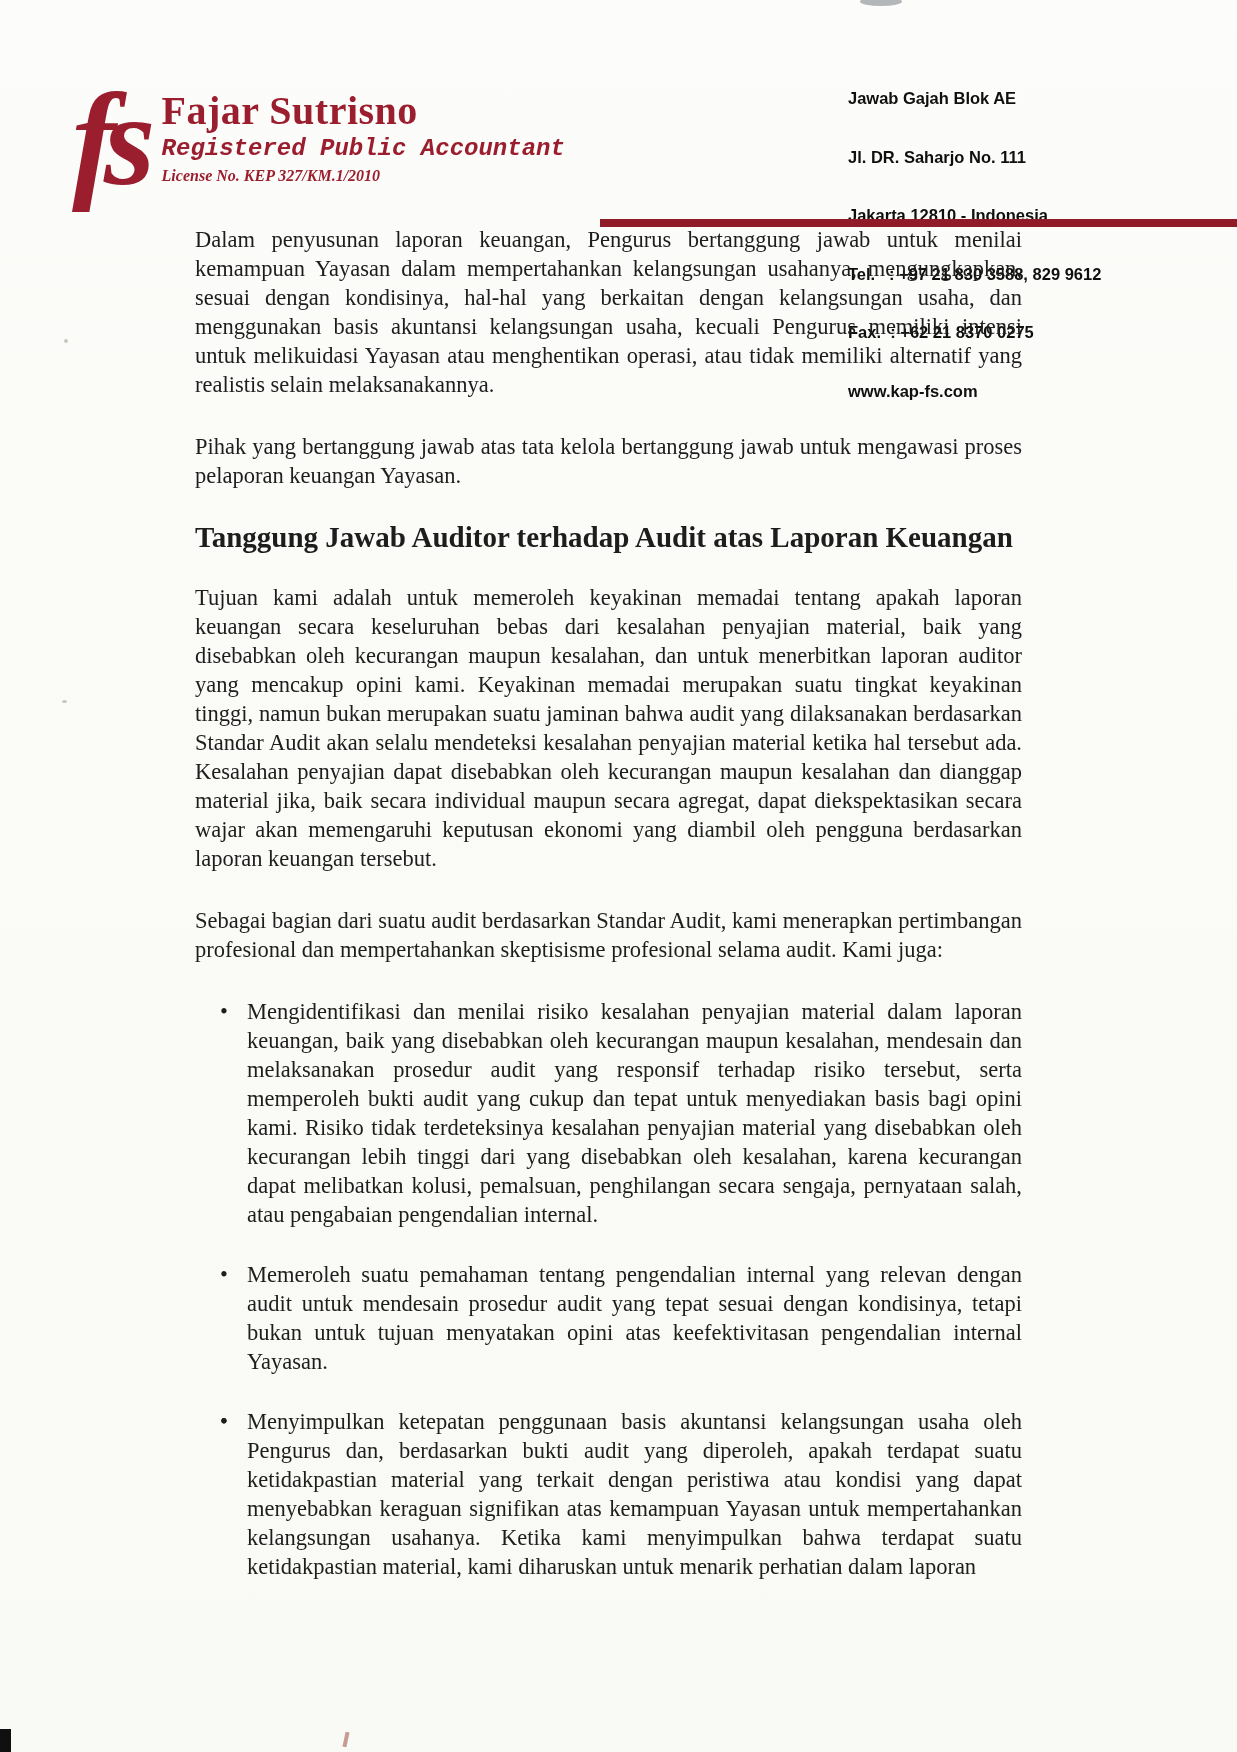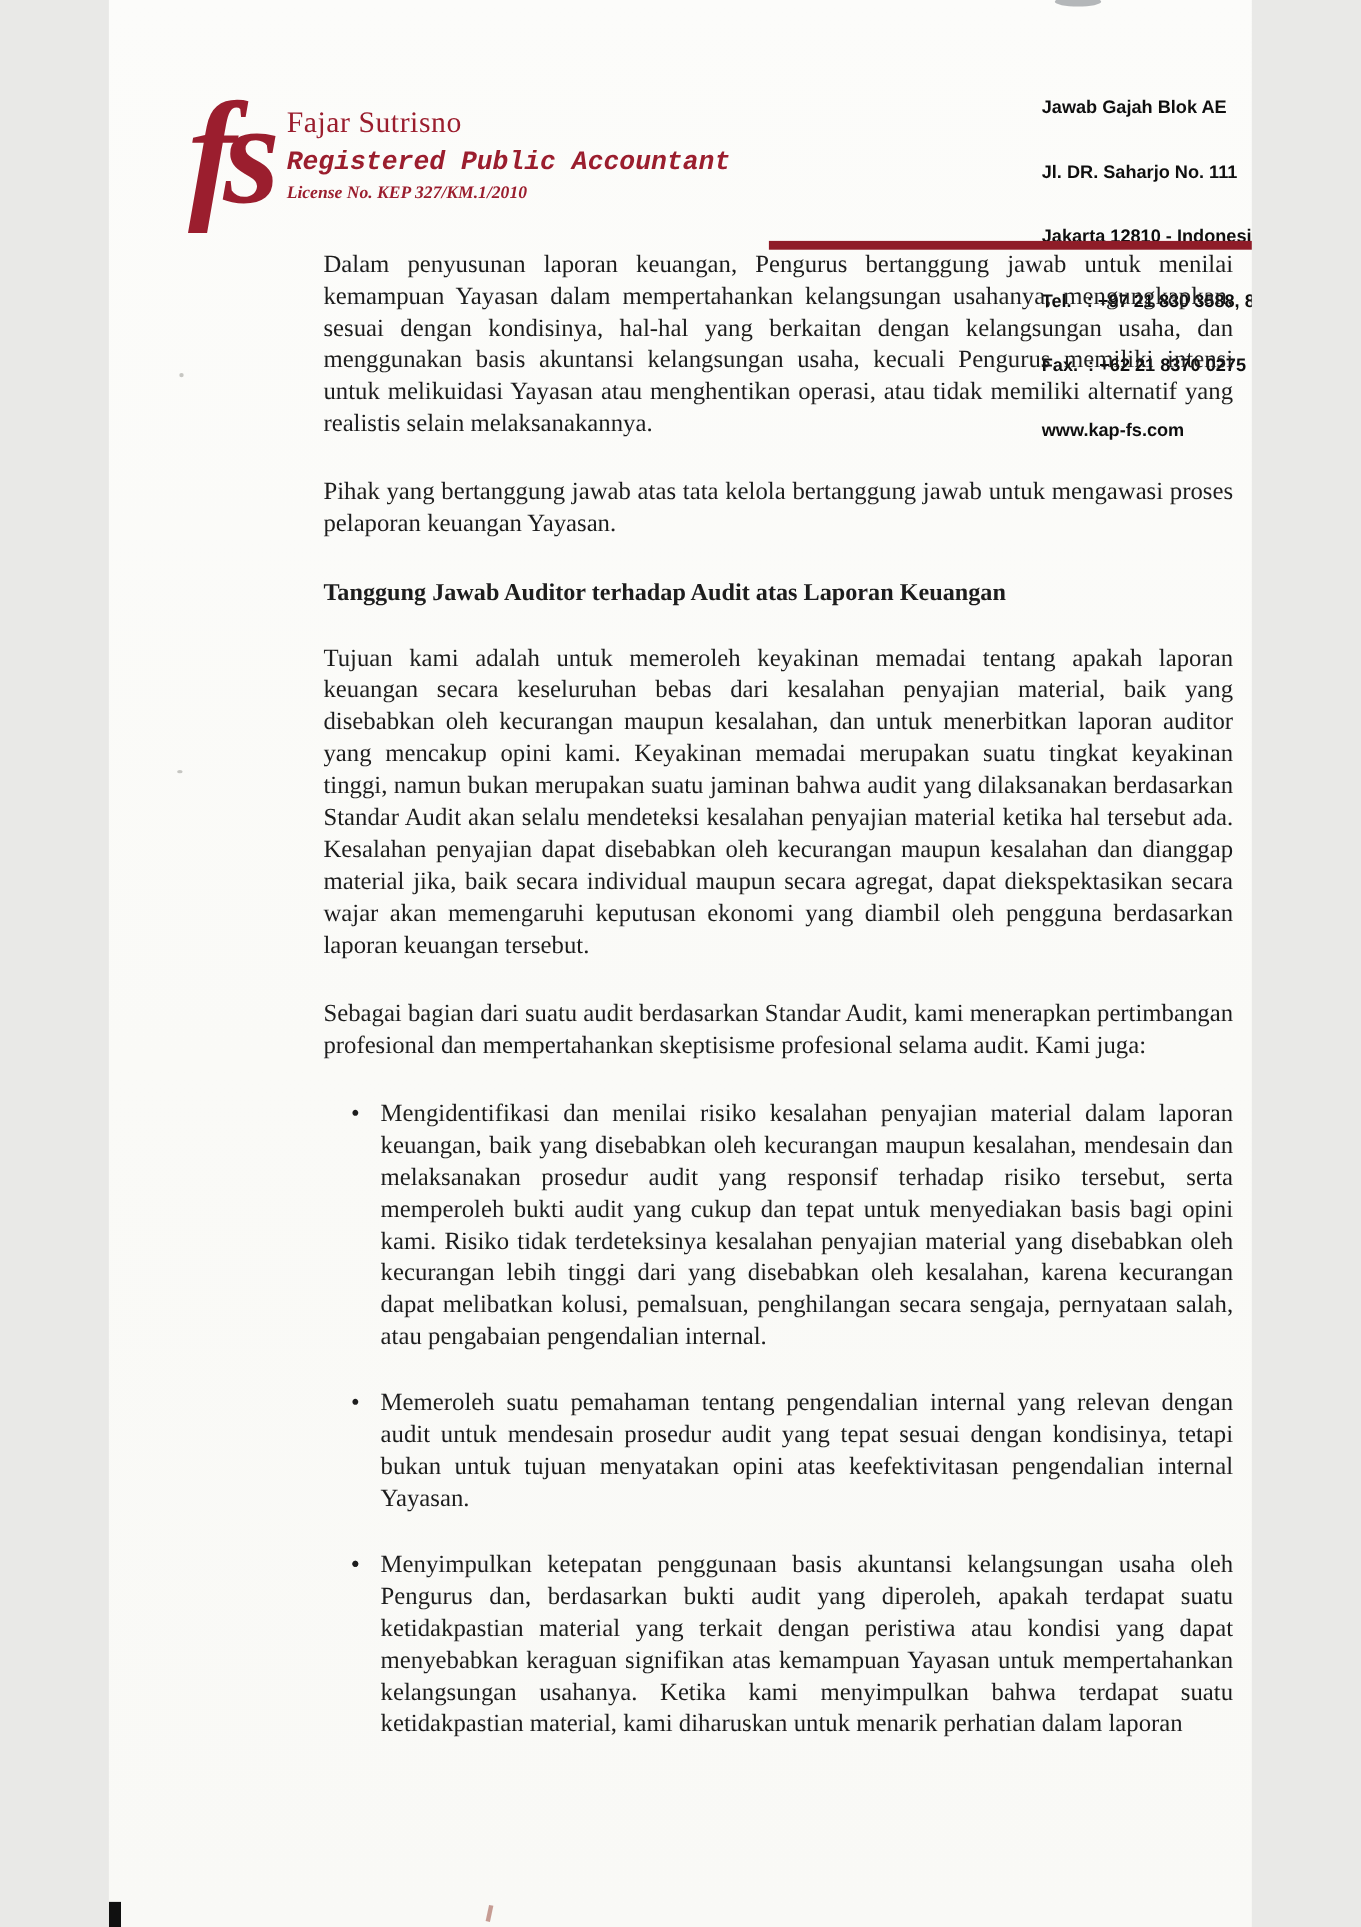--- a/index.html
+++ b/index.html
@@ -1,20 +1,20 @@
 <!DOCTYPE html>
 <html><head>
 <meta charset="utf-8">
 <style>
   * { box-sizing: border-box; }
   html, body { margin: 0; padding: 0; background: #e9e9e7; }
 
   .page {
     position: relative;
-    width: 1039px;
+    width: 1237px;
     height: 1752px;
     margin: 0 auto;
     background: linear-gradient(180deg, #fcfcfa 0%, #fafaf7 55%, #f9f9f6 100%);
     overflow: hidden;
     font-family: "Liberation Serif", "DejaVu Serif", serif;
     color: #1d1d1d;
   }
 
   
   .logo-block {
@@ -31,22 +31,22 @@
     font-size: 132px;
     line-height: 108px;
     letter-spacing: -0.09em;
     color: #9b1e2e;
     margin-right: 18px;
     margin-top: 6px;
   }
   .logo-text { padding-top: 10px; }
   .firm-name {
     font-family: "Liberation Serif", serif;
-    font-weight: normal;
-    font-size: 27px;
+    font-weight: bold;
+    font-size: 40px;
     line-height: 42px;
     letter-spacing: 0.5px;
     color: #9b1e2e;
   }
   .firm-role {
     font-family: Liberation Mono, monospace;
     font-weight: bold;
     font-style: italic;
     font-size: 24px;
     line-height: 27px;
@@ -89,21 +89,21 @@
     position: absolute;
     left: 195px;
     top: 225px;
     width: 827px;
     font-size: 22.5px;
     line-height: 29px;
     text-align: justify;
   }
   .content p { margin: 0 0 33px 0; }
   .content h2 {
-    font-size: 22px;
+    font-size: 29px;
     line-height: 29px;
     font-weight: bold;
     margin: 0 0 31px 0;
     text-align: left;
   }
   .content ul {
     list-style: none;
     margin: 0;
     padding: 0;
   }

